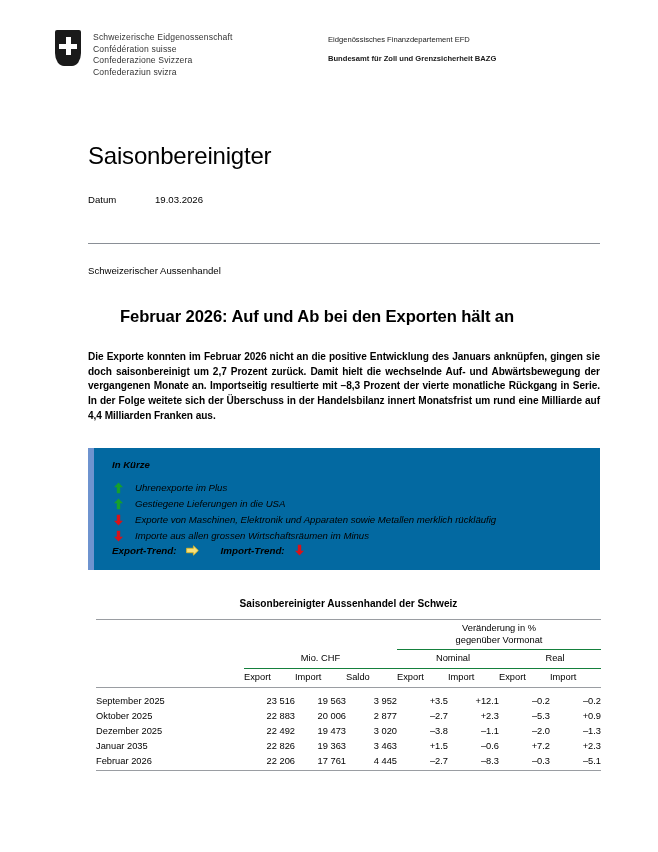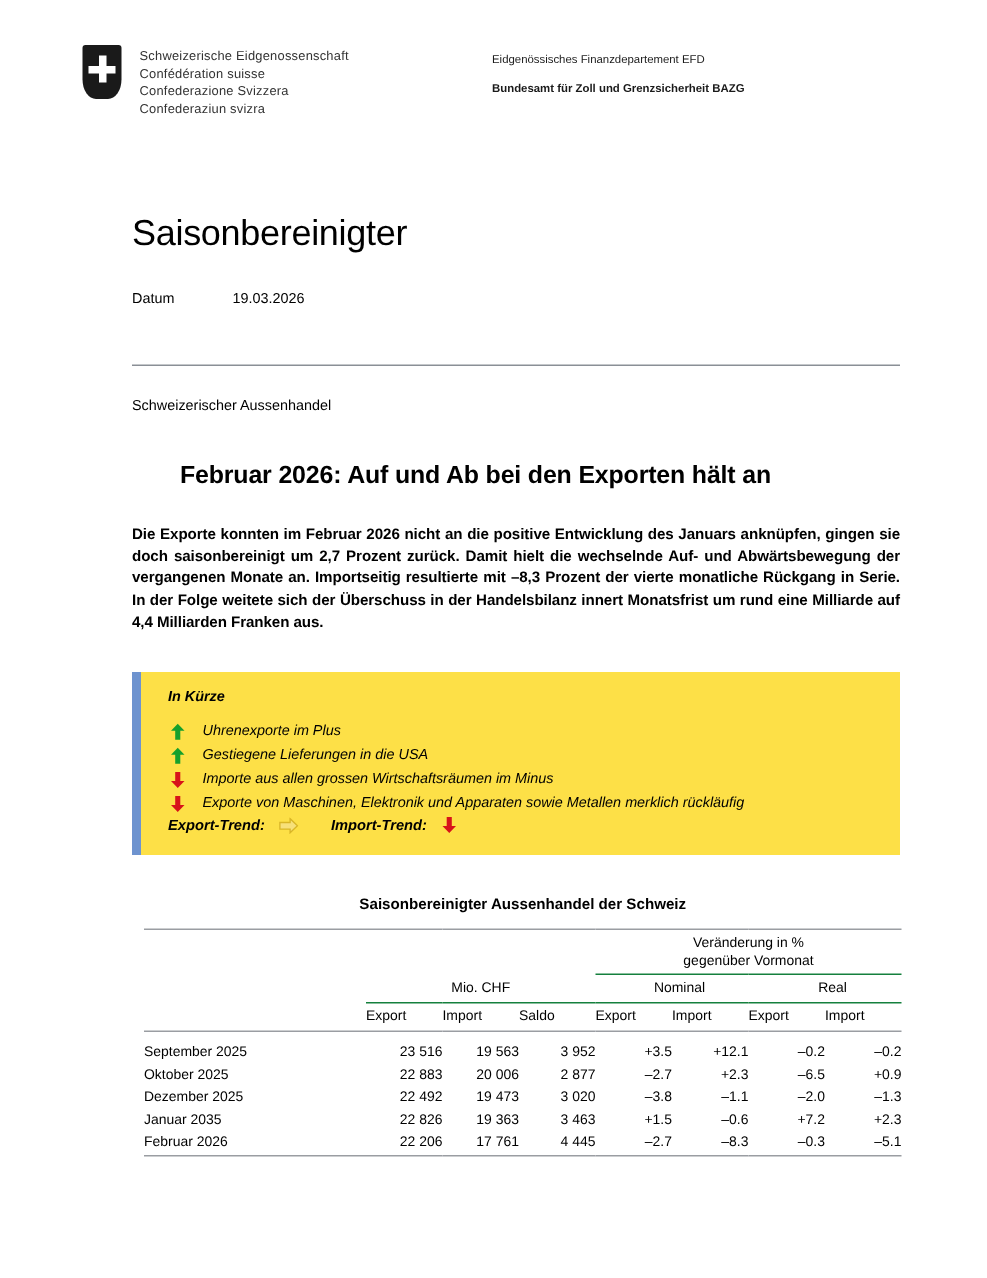--- a/index.html
+++ b/index.html
@@ -123,21 +123,21 @@
     text-align: justify;
     letter-spacing: -0.05px;
   }
 
   
   .kuerze-box {
     position: absolute;
     left: 88px; top: 448px;
     width: 512px;
     height: 122px;
-    background: #fde047;
+    background: #0369a1;
     border-left: 6px solid #6e93cf;
     box-sizing: border-box;
   }
   .kuerze-title {
     position: absolute;
     left: 18px; top: 11px;
     font-size: 9.6px;
     font-weight: bold;
     font-style: italic;
   }
@@ -277,30 +277,30 @@
       </span>
       <span>Gestiegene Lieferungen in die USA</span>
     </div>
 
     <div class="kuerze-item">
       <span class="arrow">
         <svg width="11" height="12" viewBox="0 0 11 12">
             <polygon points="5.5,11.4 10,6.7 7.2,6.7 7.2,0.7 3.8,0.7 3.8,6.7 1,6.7" fill="#d7131a"></polygon>
           </svg>
       </span>
-      <span>Importe aus allen grossen Wirtschaftsräumen im Minus</span>
+      <span>Exporte von Maschinen, Elektronik und Apparaten sowie Metallen merklich rückläufig</span>
     </div>
 
     <div class="kuerze-item">
       <span class="arrow">
         <svg width="11" height="12" viewBox="0 0 11 12">
             <polygon points="5.5,11.4 10,6.7 7.2,6.7 7.2,0.7 3.8,0.7 3.8,6.7 1,6.7" fill="#d7131a"></polygon>
           </svg>
       </span>
-      <span>Exporte von Maschinen, Elektronik und Apparaten sowie Metallen merklich rückläufig</span>
+      <span>Importe aus allen grossen Wirtschaftsräumen im Minus</span>
     </div>
 
   </div>
 
   <div class="kuerze-trends">
     <span class="trend-label">Export-Trend:</span>
     <span class="trend-ico">
       <svg width="13" height="11" viewBox="0 0 13 11">
           <polygon points="0.6,3.3 7.4,3.3 7.4,0.8 12.3,5.5 7.4,10.2 7.4,7.7 0.6,7.7" fill="#f7e07a" stroke="#d9b627" stroke-width="0.9"></polygon>
         </svg>
@@ -379,21 +379,21 @@
       <td class="num">–0.2</td>
     </tr>
 
     <tr class="datarow">
       <td class="label">Oktober 2025</td>
       <td class="num">22 883</td>
       <td class="num">20 006</td>
       <td class="num">2 877</td>
       <td class="num pad-l2">–2.7</td>
       <td class="num">+2.3</td>
-      <td class="num pad-l2">–6.5</td>
+      <td class="num pad-l2">–5.3</td>
       <td class="num">+0.9</td>
     </tr>
 
 
     <tr class="datarow">
       <td class="label">Dezember 2025</td>
       <td class="num">22 492</td>
       <td class="num">19 473</td>
       <td class="num">3 020</td>
       <td class="num pad-l2">–3.8</td>

